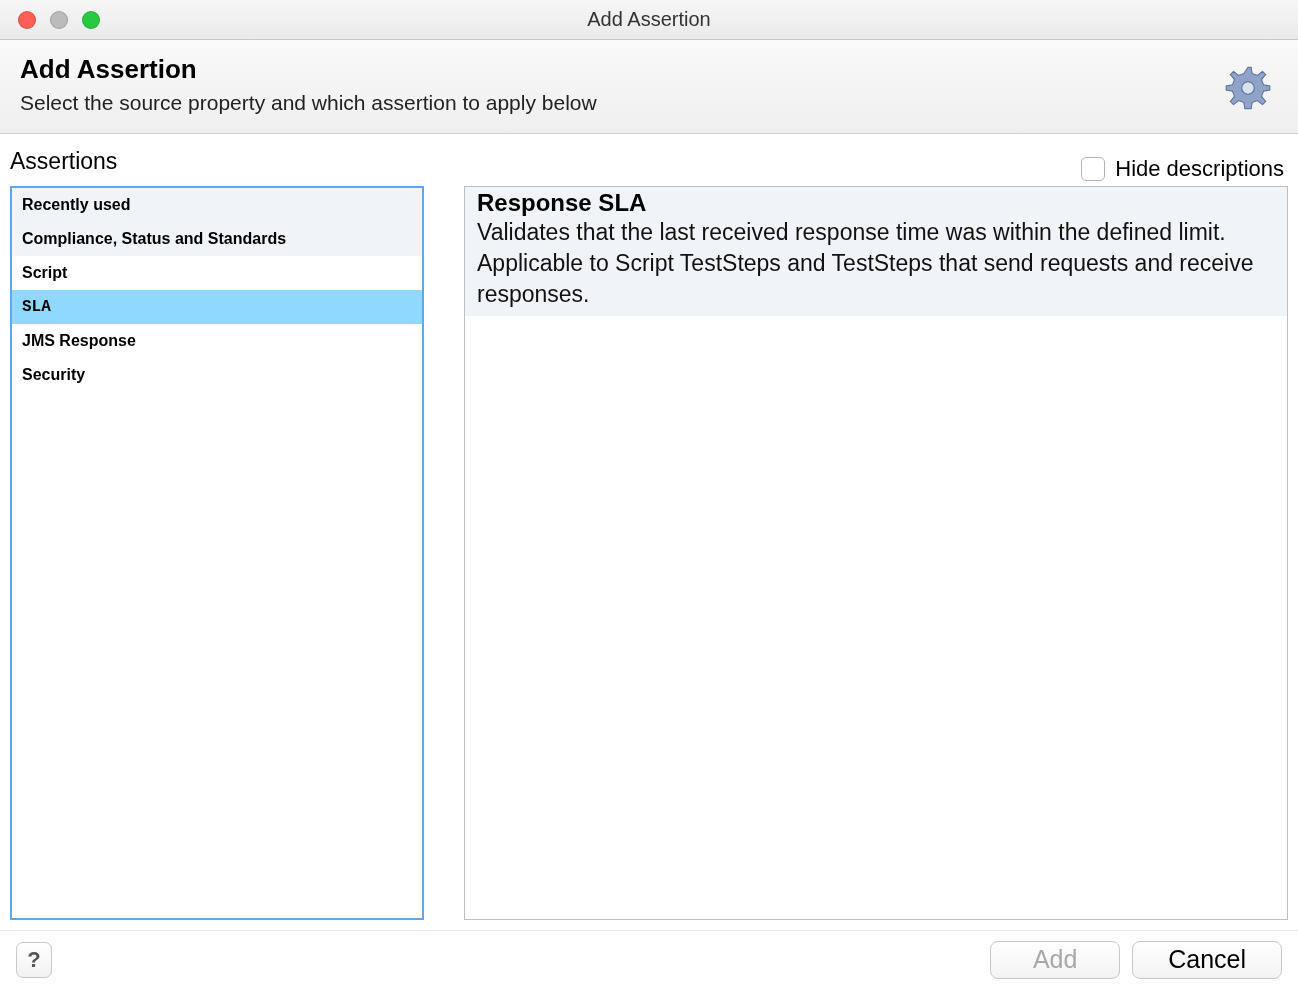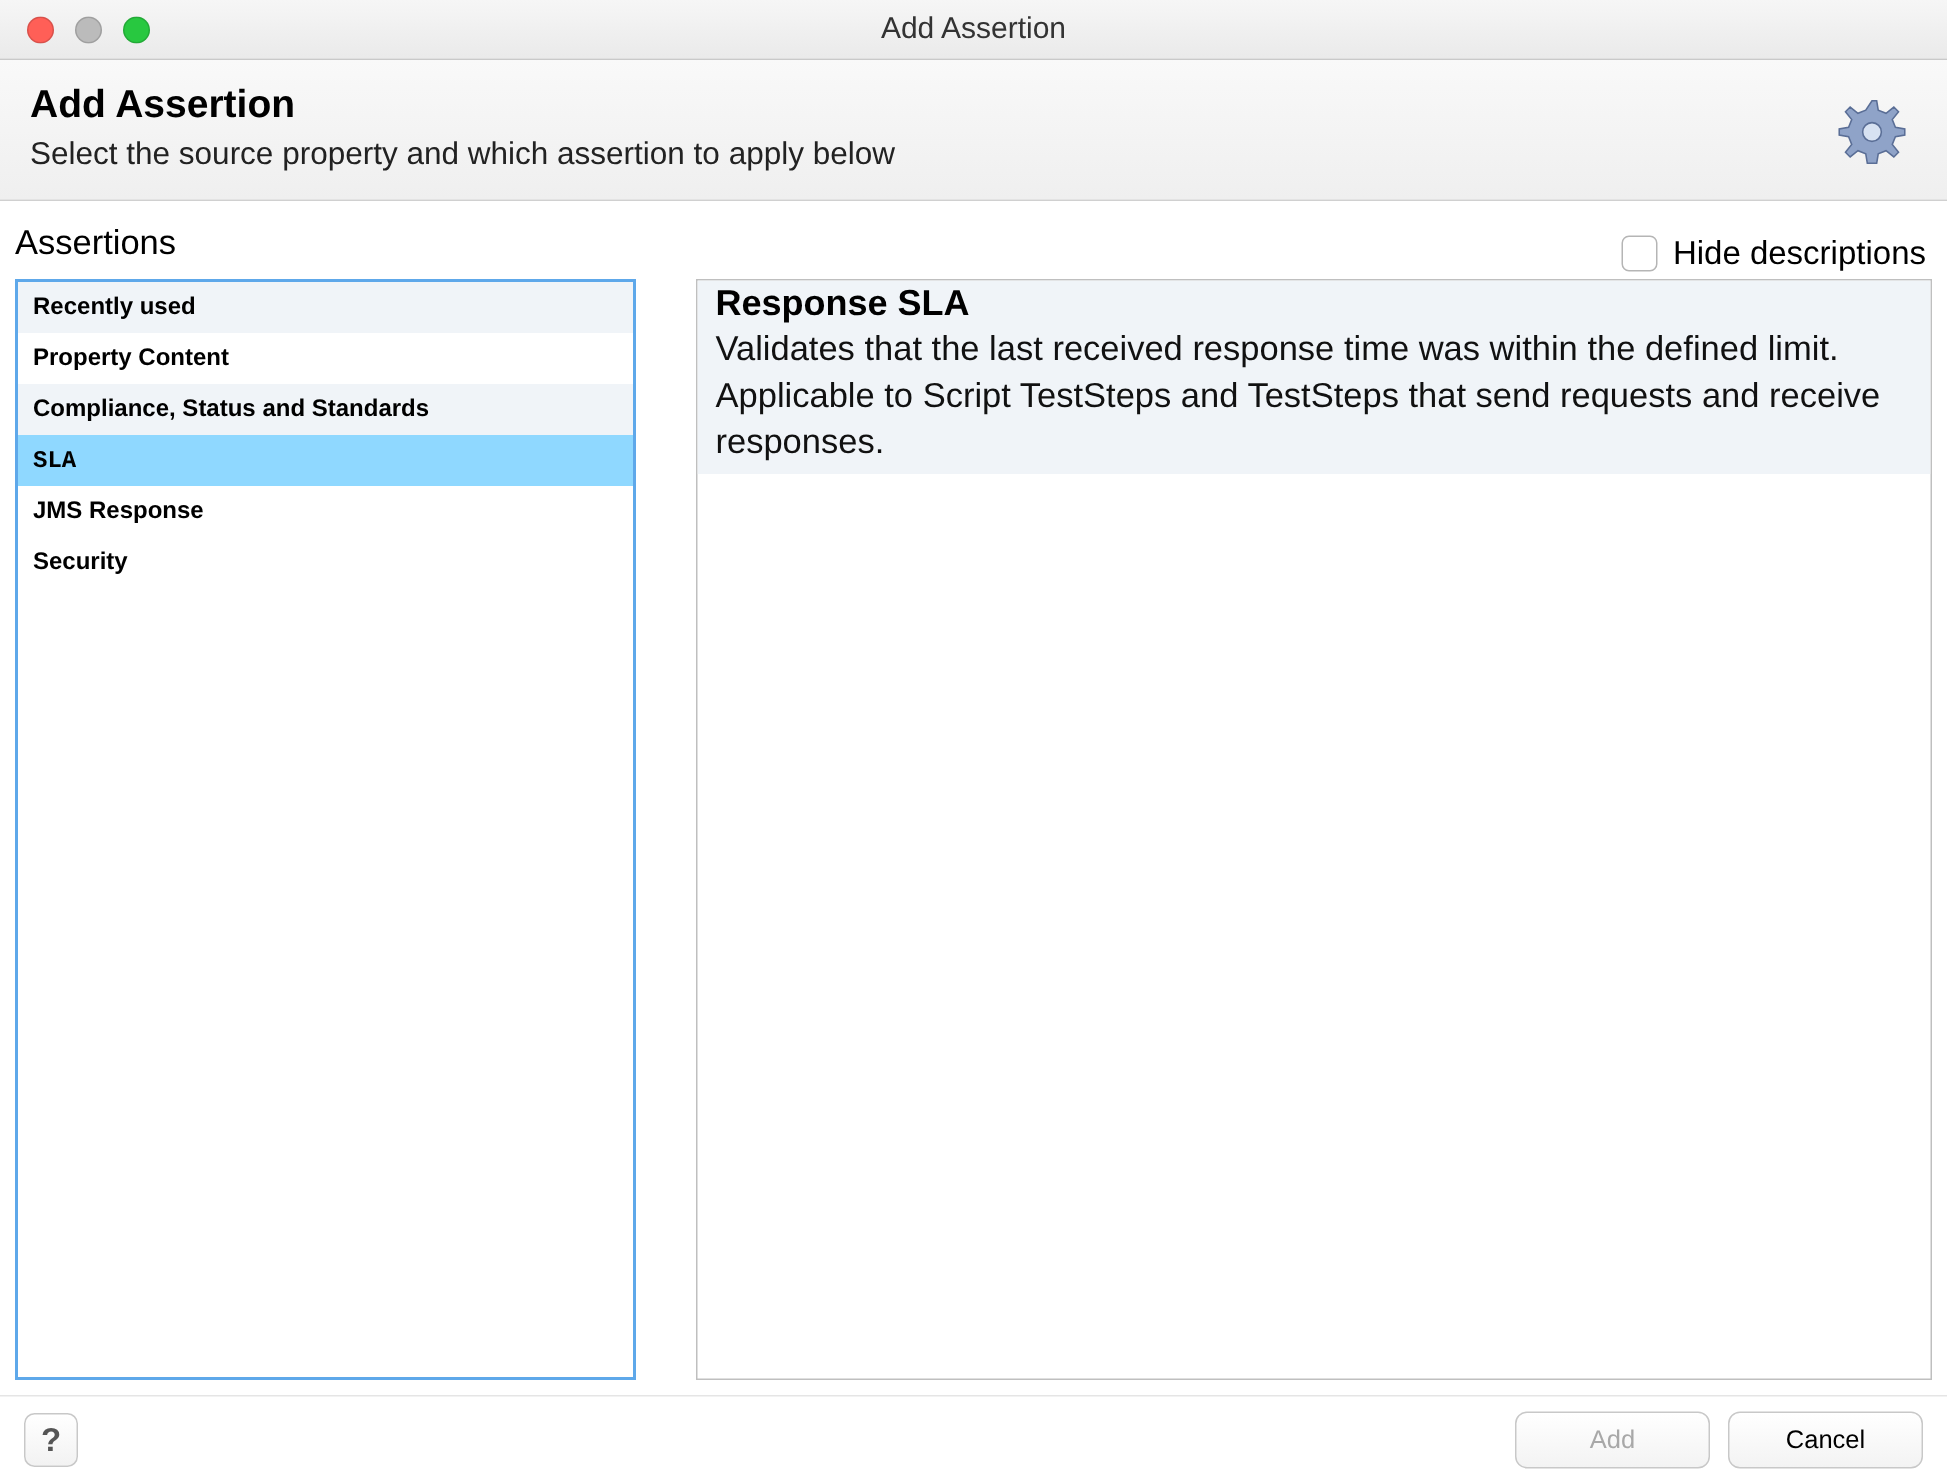--- a/index.html
+++ b/index.html
@@ -150,21 +150,21 @@
     font-size: 22px; font-weight: 600; color: #555;
     cursor: pointer;
   }
   .footer-spacer { flex: 1; }
   .btn {
     min-width: 130px;
     height: 38px;
     border: 1px solid #c8c8c8;
     border-radius: 8px;
     background: linear-gradient(#ffffff, #f3f3f3);
-    font-size: 17px;
+    font-size: 25px;
     display: flex; align-items: center; justify-content: center;
     padding: 0 35px;
     cursor: pointer;
   }
   .btn.disabled { color: #a8a8a8; cursor: default; }
 </style>
 </head>
 <body>
 
 <div class="titlebar">
@@ -193,22 +193,22 @@
   <div class="assertions-label">Assertions</div>
   <label class="hide-desc">
     <span class="checkbox"></span>
     <span>Hide descriptions</span>
   </label>
 </div>
 
 <div class="main">
   <div class="left-panel">
     <div class="cat-item alt">Recently used</div>
-    <div class="cat-item">Property Content</div>
     <div class="cat-item alt">Compliance, Status and Standards</div>
+    <div class="cat-item">Script</div>
     <div class="cat-item selected">SLA</div>
     <div class="cat-item">JMS Response</div>
     <div class="cat-item">Security</div>
   </div>
   <div class="right-panel">
     <div class="detail-block">
       <div class="detail-title">Response SLA</div>
       <div class="detail-desc">Validates that the last received response time was within the defined limit. Applicable to Script TestSteps and TestSteps that send requests and receive responses.</div>
     </div>
   </div>

